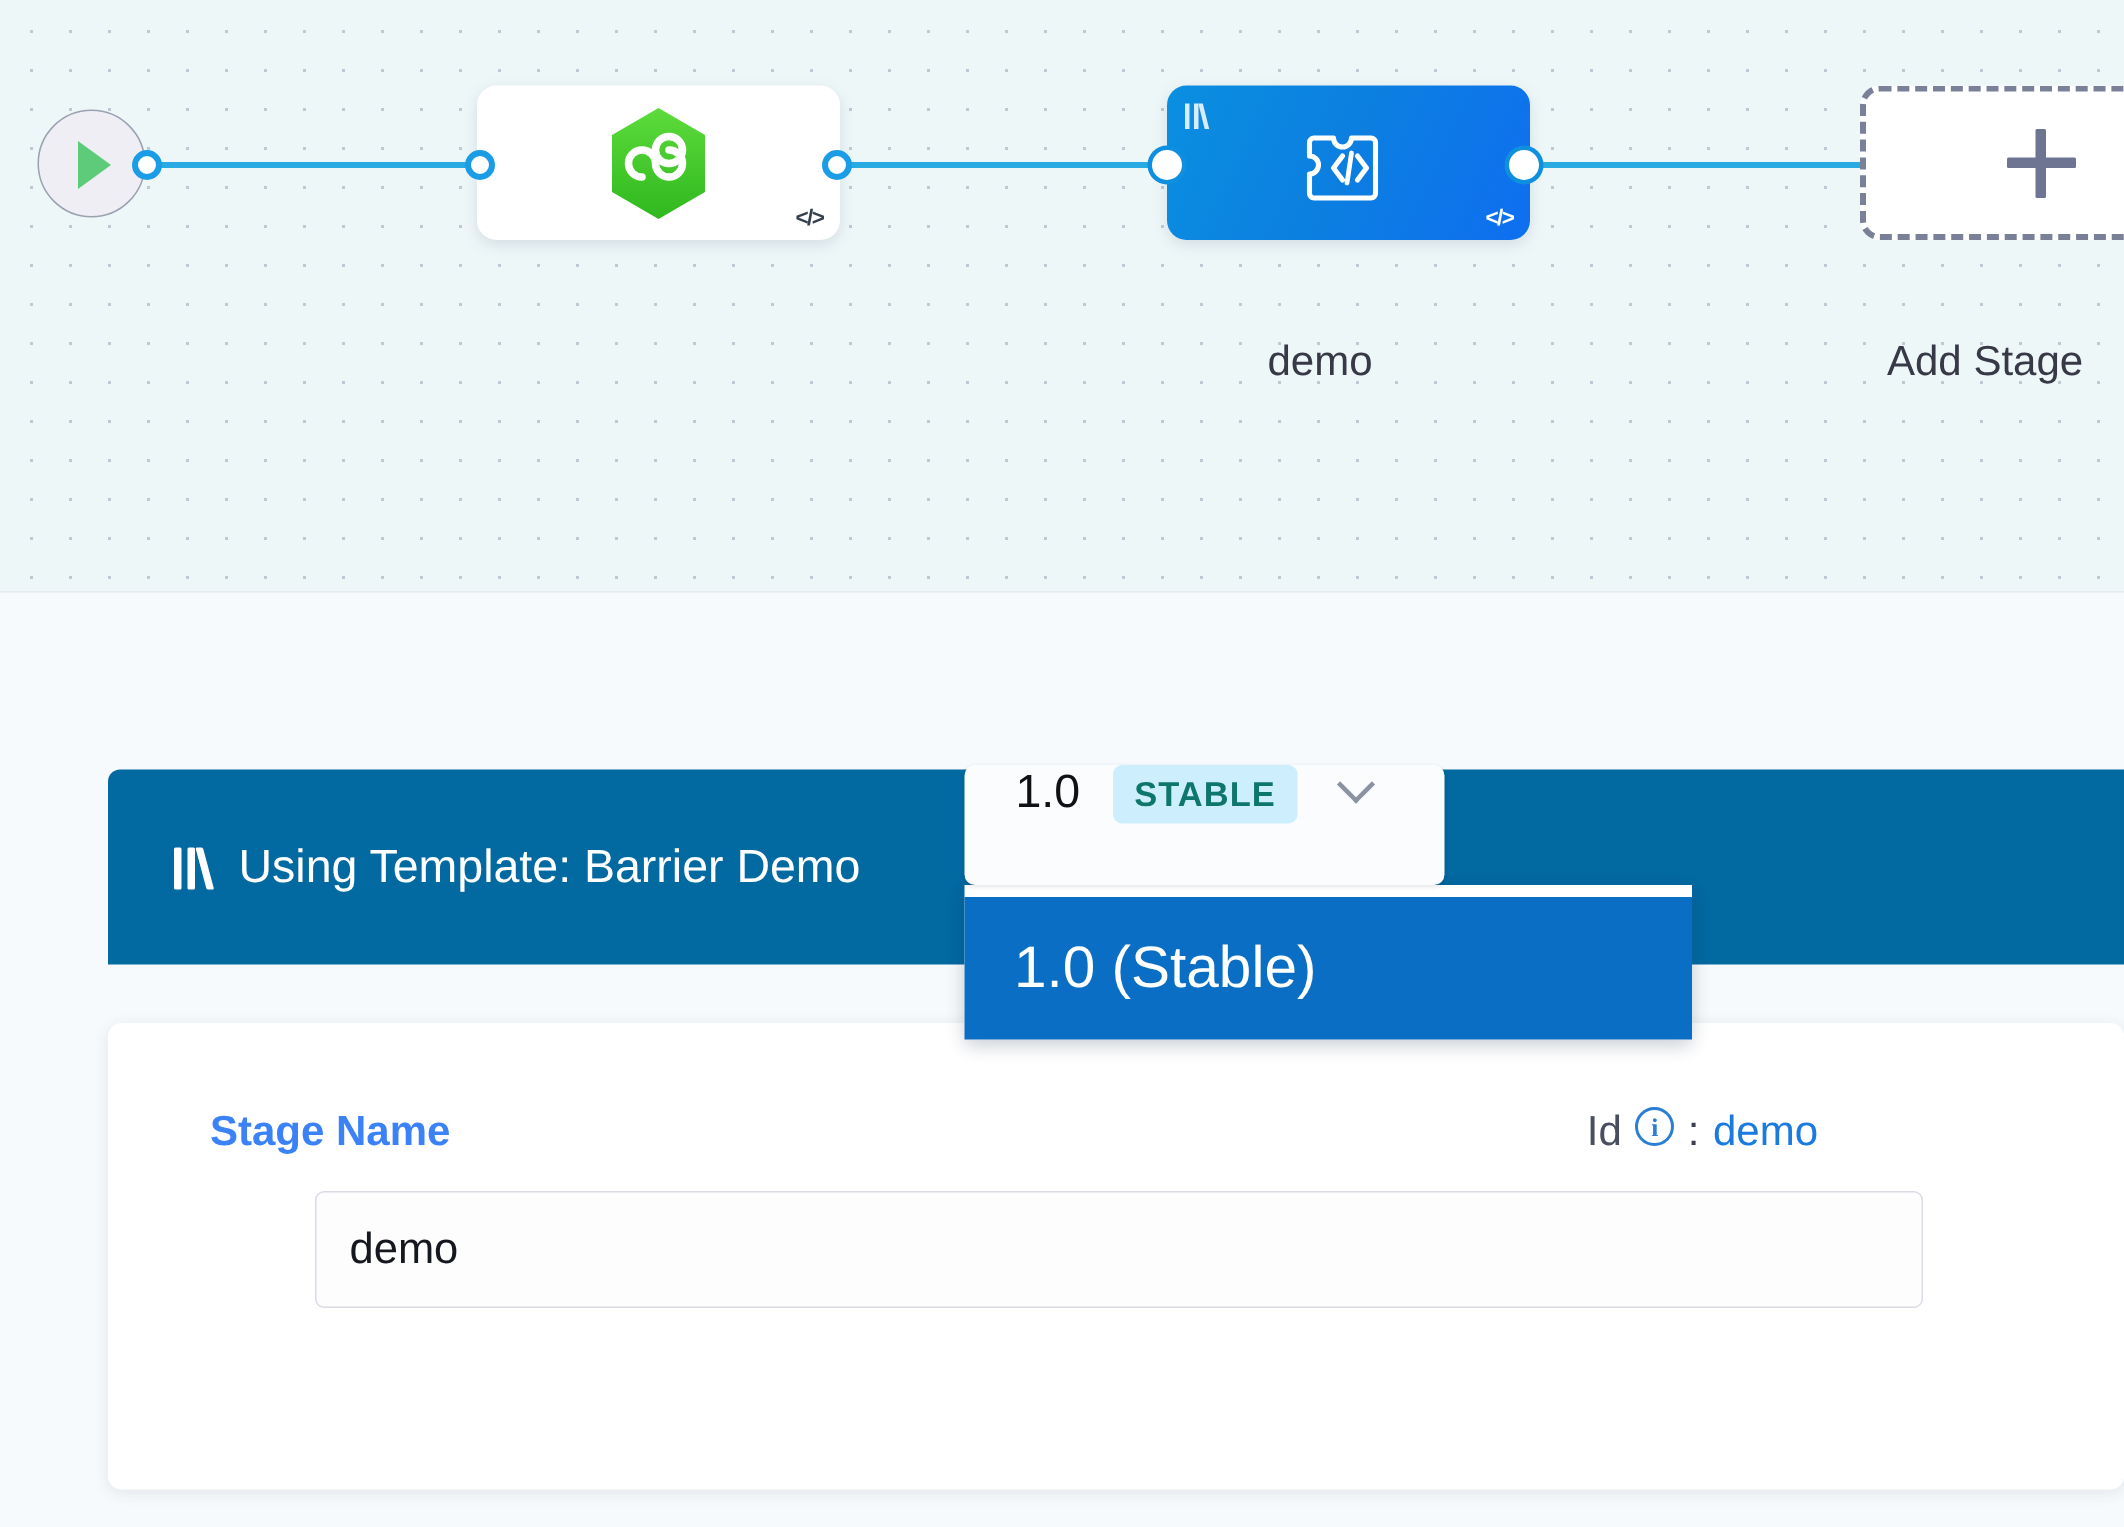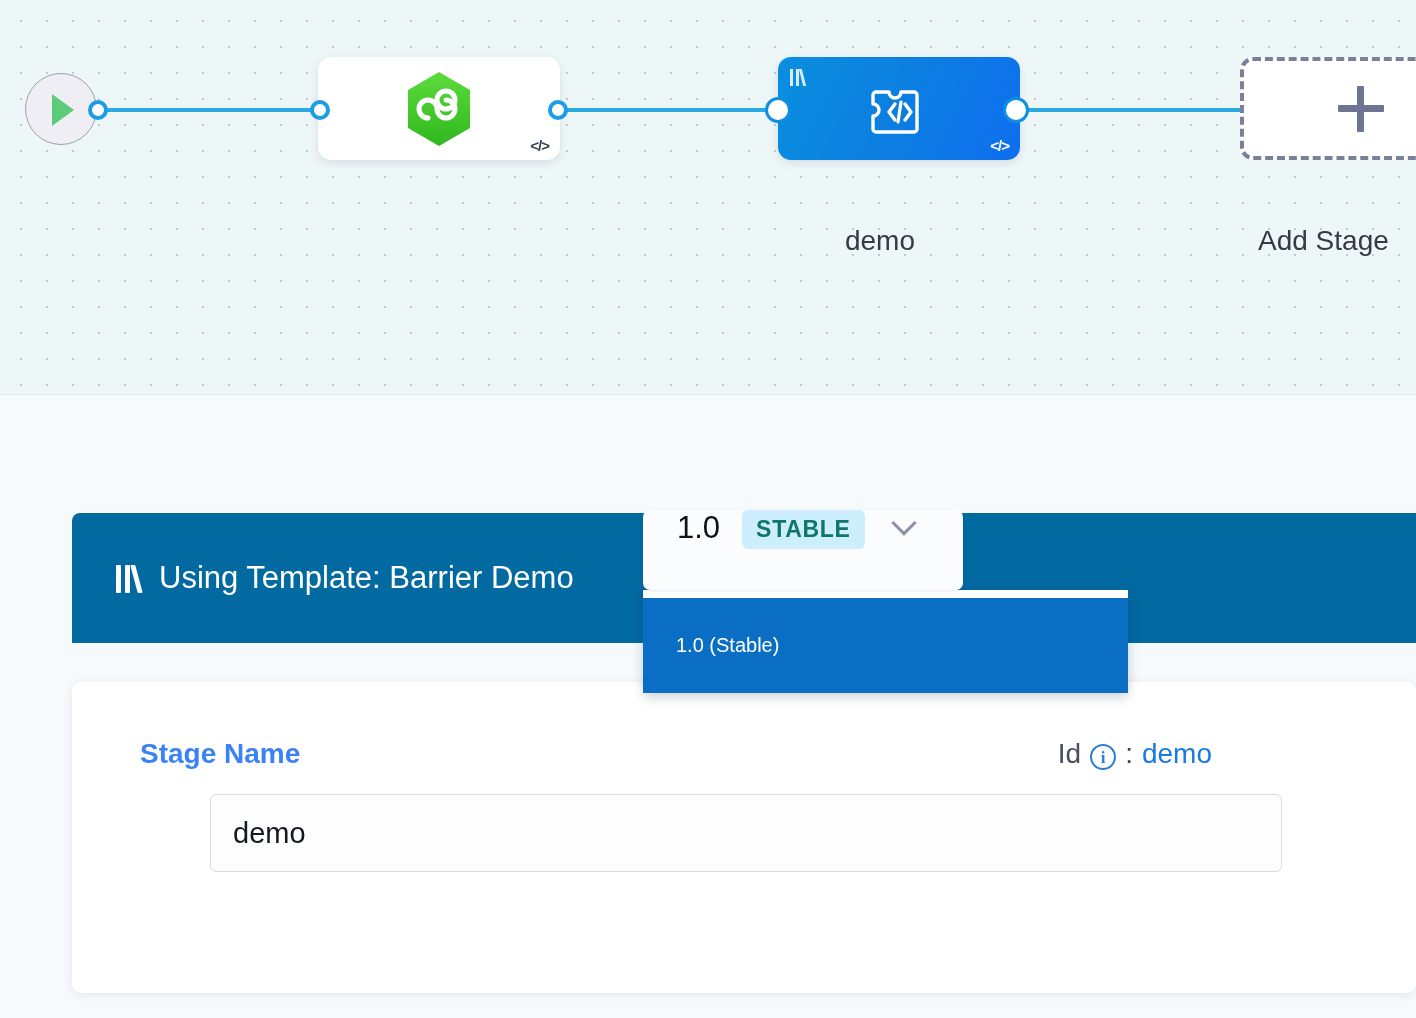--- a/index.html
+++ b/index.html
@@ -236,21 +236,21 @@
     background: #ffffff;
     border-radius: 0 0 5px 5px;
     box-shadow: 0 4px 12px rgba(20,40,70,0.22);
     padding-top: 8px;
     z-index: 19;
   }
   .dropdown-item {
     height: 95px;
     background: #0a6ec4;
     color: #ffffff;
-    font-size: 20px;
+    font-size: 39px;
     display: flex; align-items: center;
     padding-left: 33px;
   }
 
   
   .form-card {
     position: absolute;
     left: 72px; top: 286px;
     width: 1344px; height: 311px;
     background: #ffffff;
@@ -263,21 +263,21 @@
     left: 68px; top: 56px;
     width: 1072px;
     display: flex; align-items: center; justify-content: space-between;
   }
   .form-label {
     font-size: 28px;
     font-weight: 700;
     color: #3b82f6;
   }
   .id-block {
-    display: flex; align-items: flex-end;
+    display: flex; align-items: flex-start;
     font-size: 28px;
     color: #4a4f60;
     gap: 9px;
   }
   .info-icon {
     width: 26px; height: 26px;
     border-radius: 50%;
     border: 2.4px solid #2a7fd4;
     color: #2a7fd4;
     font-size: 17px;

